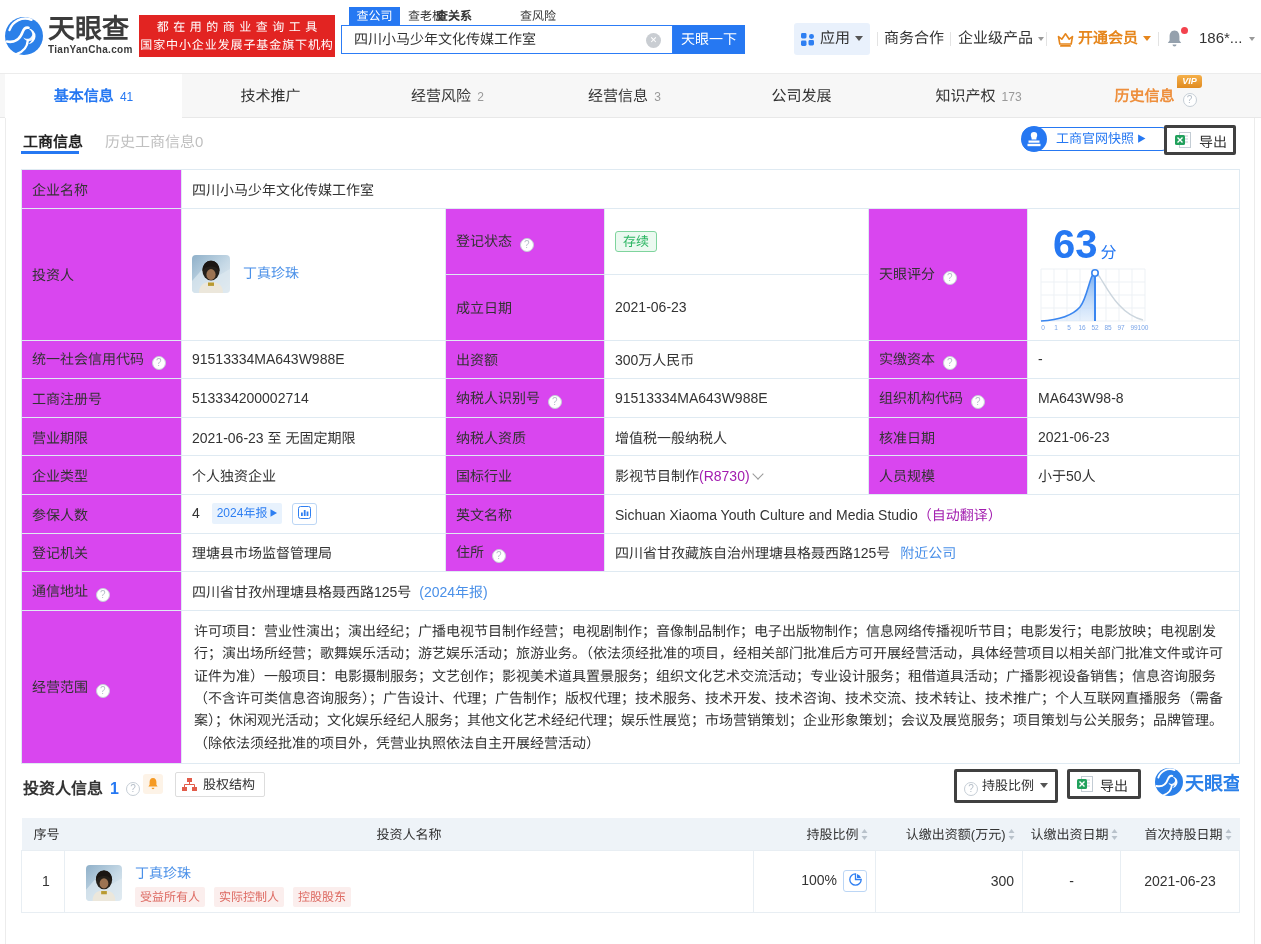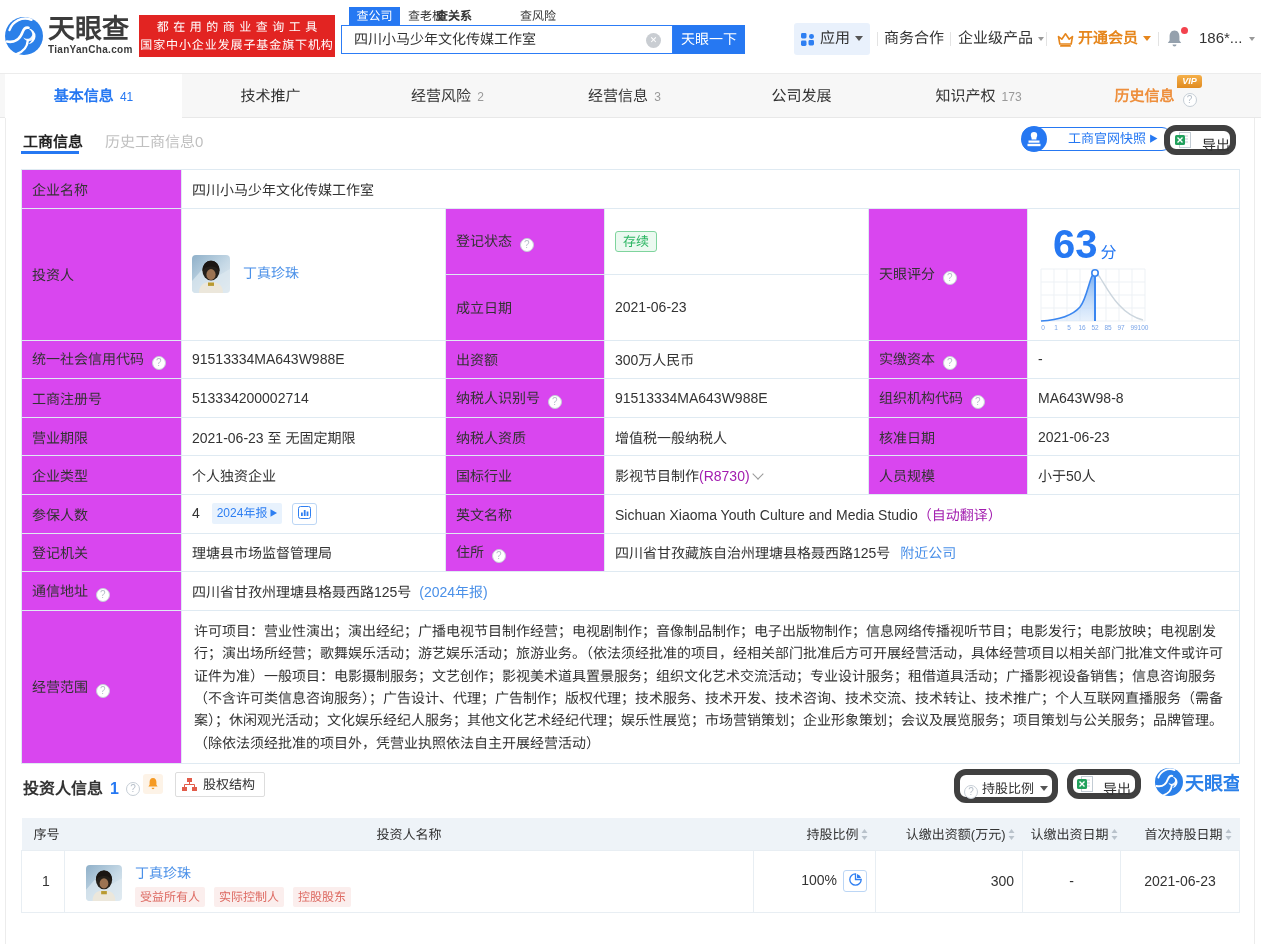--- a/index.html
+++ b/index.html
@@ -33,23 +33,23 @@
 .nav .cnt { font-size:12px; color:#999; margin-left:2px; }
 .nav.on { background:#fff; color:#2678f2; font-weight:bold; height:44px; }
 .nav.on .cnt { color:#2678f2; font-weight:normal; }
 .nav.his { color:#ee8f3d; font-weight:bold; }
 .vip { position:absolute; left:1177px; top:75px; width:25px; height:13px; background:linear-gradient(180deg,#f5b04a,#e08b21); color:#fff; font-size:9px; font-style:italic; font-weight:bold; border-radius:3px 3px 3px 0; text-align:center; line-height:13px; z-index:3; }
 
 
 .sub1 { position:absolute; left:23px; top:130px; font-size:15px; color:#222; font-weight:bold; }
 .sub1u { position:absolute; left:21px; top:151px; width:58px; height:3px; background:#2678f2; }
 .sub2 { position:absolute; left:105px; top:130px; font-size:15px; color:#c0c0c0; }
-.snapbtn { position:absolute; left:1022px; top:127px; width:149px; height:24px; border:1px solid #2678f2; border-radius:9px; color:#2678f2; font-size:13px; line-height:22px; padding-left:33px; background:#fff;text-align:center; }
+.snapbtn { position:absolute; left:1022px; top:127px; width:149px; height:24px; border:1px solid #2678f2; border-radius:9px; color:#2678f2; font-size:13px; line-height:22px; padding-left:33px; background:#fff; }
 .snapic { position:absolute; left:1021px; top:126px; width:26px; height:26px; border-radius:50%; background:#2678f2; z-index:2; }
-.btn-out { position:absolute; border:6px solid #404040; border-radius:12px; background:#fff; font-size:14px; color:#333; }
+.btn-out { position:absolute; border:3px solid #404040; border-radius:2px; background:#fff; font-size:14px; color:#333; }
 
 
 table.info { position:absolute; left:21px; top:169px; width:1218px; border-collapse:collapse; table-layout:fixed; font-size:14px; }
 table.info td { border:1px solid #dfeaf2; padding:0 10px; color:#333; vertical-align:middle; }
 table.info tr { height:38.6px; }
 table.info td.lb { background:#d946ef; }
 .qm { display:inline-block; width:14px; height:14px; border:1px solid #c6ced6; border-radius:50%; color:#b6bfc9; font-size:10px; line-height:12px; text-align:center; vertical-align:-2px; margin-left:4px; background:#fff; font-weight:normal; }
 a.lk { color:#4a90e8; }
 .badge { display:inline-block; border:1px solid #7fd49d; background:#ebf9f0; color:#2bb562; font-size:13px; border-radius:3px; padding:0px 7px; line-height:19px; }
 .gray { color:#a21caf; }

